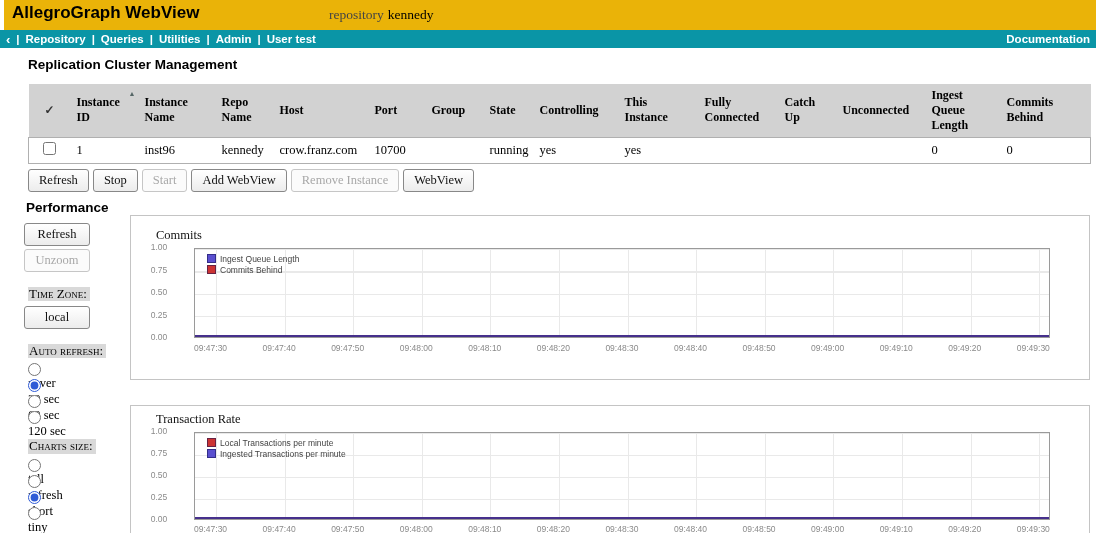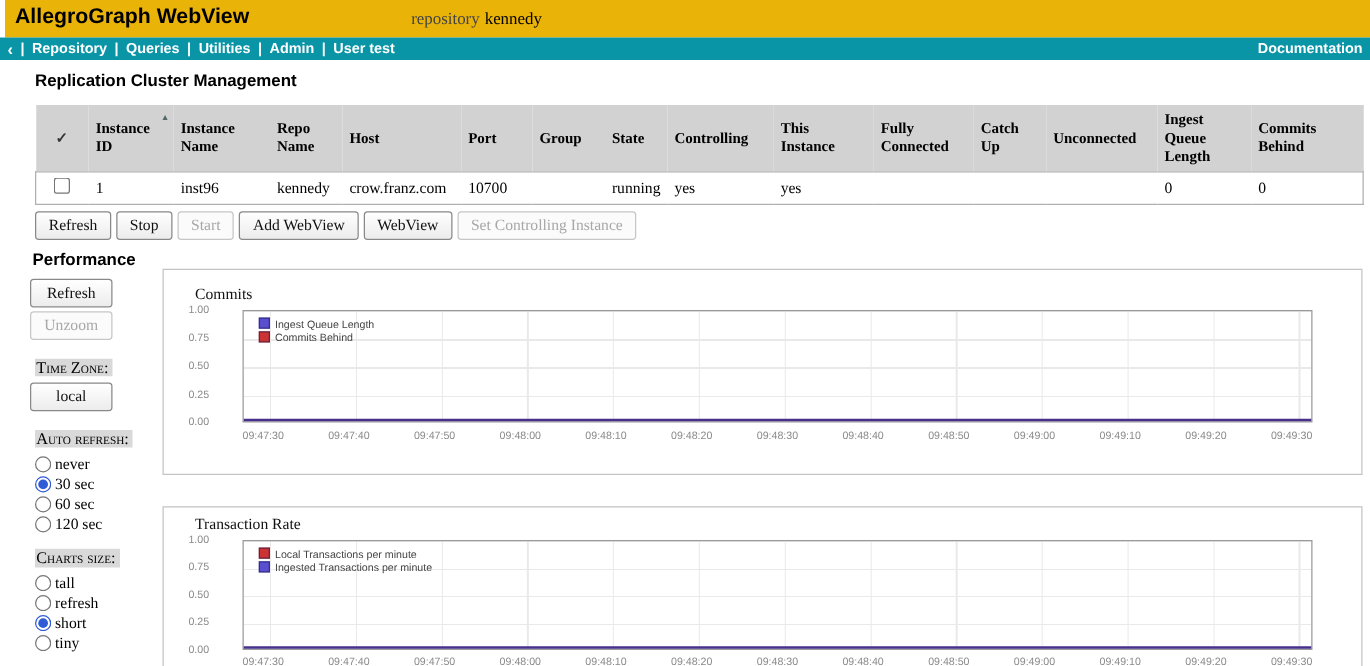--- a/index.html
+++ b/index.html
@@ -54,21 +54,21 @@
     background:linear-gradient(#ffffff,#ececec); border:1px solid #888; border-radius:3px;
     padding:2px 10px; cursor:pointer; white-space:nowrap; line-height:1.35;
   }
   button.ui-btn.disabled { color:#a8a8a8; border-color:#c6c6c6; background:#fbfbfb; cursor:default; }
 
   
   .perf-sidebar { position:absolute; top:200px; left:24px; width:102px; }
   .perf-title { margin:0 0 8px 2px; font-family:"Liberation Sans", sans-serif; font-size:13.5px; font-weight:bold; }
   .side-btn { display:block; width:66px; margin:0 0 3px 0; text-align:center; }
   .sc-label { font-variant:small-caps; background:#d9d9d9; display:inline-block; font-size:13px; padding:0 3px 0 1px; margin:12px 0 5px 4px; line-height:1.1; }
-  .radio-row { display:flex; align-items:center; height:16px; font-size:12.5px; cursor:pointer; margin-left:4px; }
+  .radio-row { display:flex; align-items:flex-start; height:16px; font-size:12.5px; cursor:pointer; margin-left:4px;flex-direction:column; }
   .radio-row input { margin:0 3px 0 0; width:13px; height:13px; accent-color:#2f5bd6; }
 
   
   .charts { position:absolute; top:215px; left:130px; width:960px; height:313px; }
   .chart-box { position:absolute; left:0; width:960px; background:#fff; border:1px solid #c4c4c4; }
   .chart-box.commits { top:0; height:165px; }
   .chart-box.txrate { top:174px; height:139px;margin-top:16px; }
   .chart-title { position:absolute; left:25px; font-size:12.5px; color:#111; }
   .commits .chart-title { top:12px; }
   .txrate .chart-title { top:6px; }
@@ -187,22 +187,22 @@
         <td>0</td>
       </tr>
     </tbody>
   </table>
 
   <div class="action-row">
     <button class="ui-btn">Refresh</button>
     <button class="ui-btn">Stop</button>
     <button class="ui-btn disabled">Start</button>
     <button class="ui-btn">Add WebView</button>
+    <button class="ui-btn disabled">Remove Instance</button>
     <button class="ui-btn">WebView</button>
-    <button class="ui-btn disabled">Set Controlling Instance</button>
   </div>
 
   <aside class="perf-sidebar">
     <h2 class="perf-title">Performance</h2>
     <button class="ui-btn side-btn">Refresh</button>
     <button class="ui-btn side-btn disabled">Unzoom</button>
 
     <div class="sc-label">Time Zone:</div>
     <button class="ui-btn side-btn">local</button>
 

